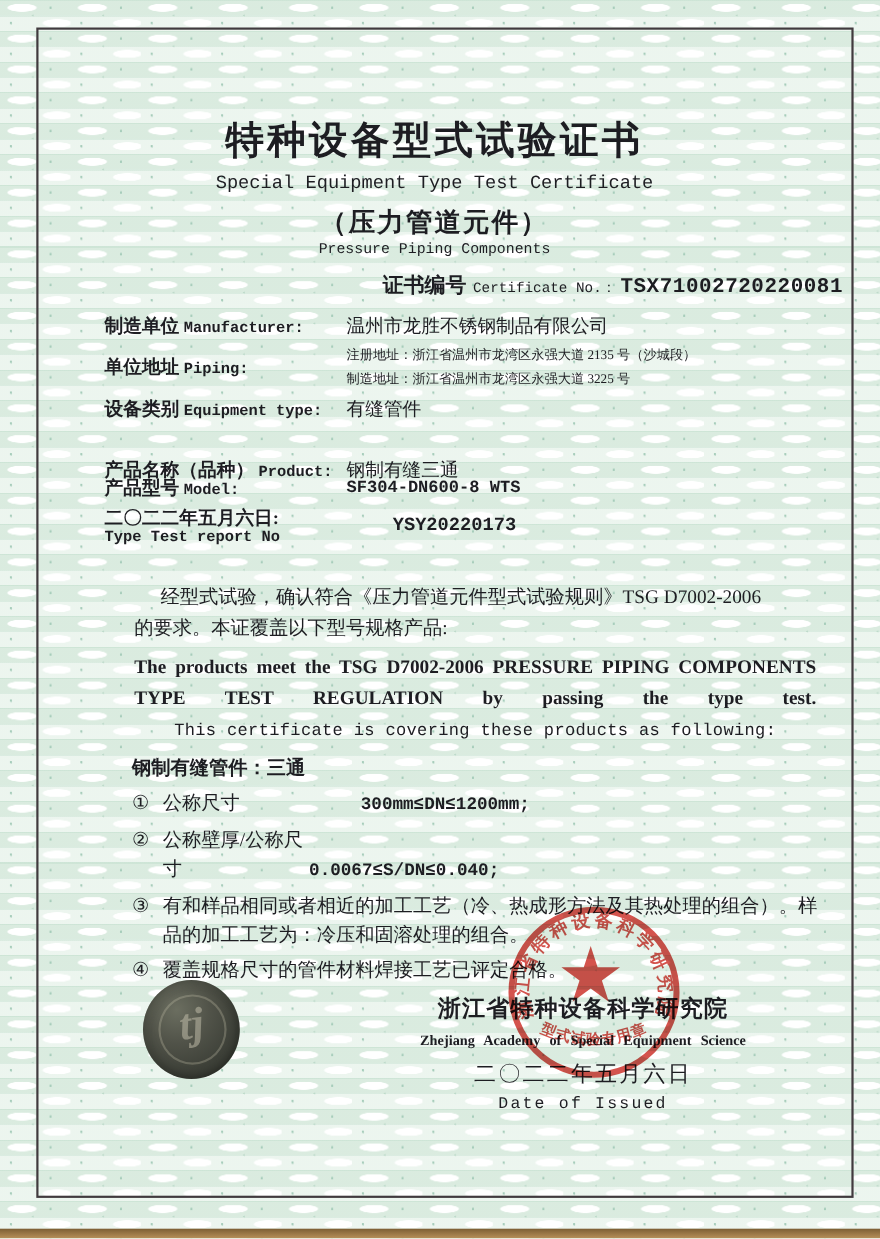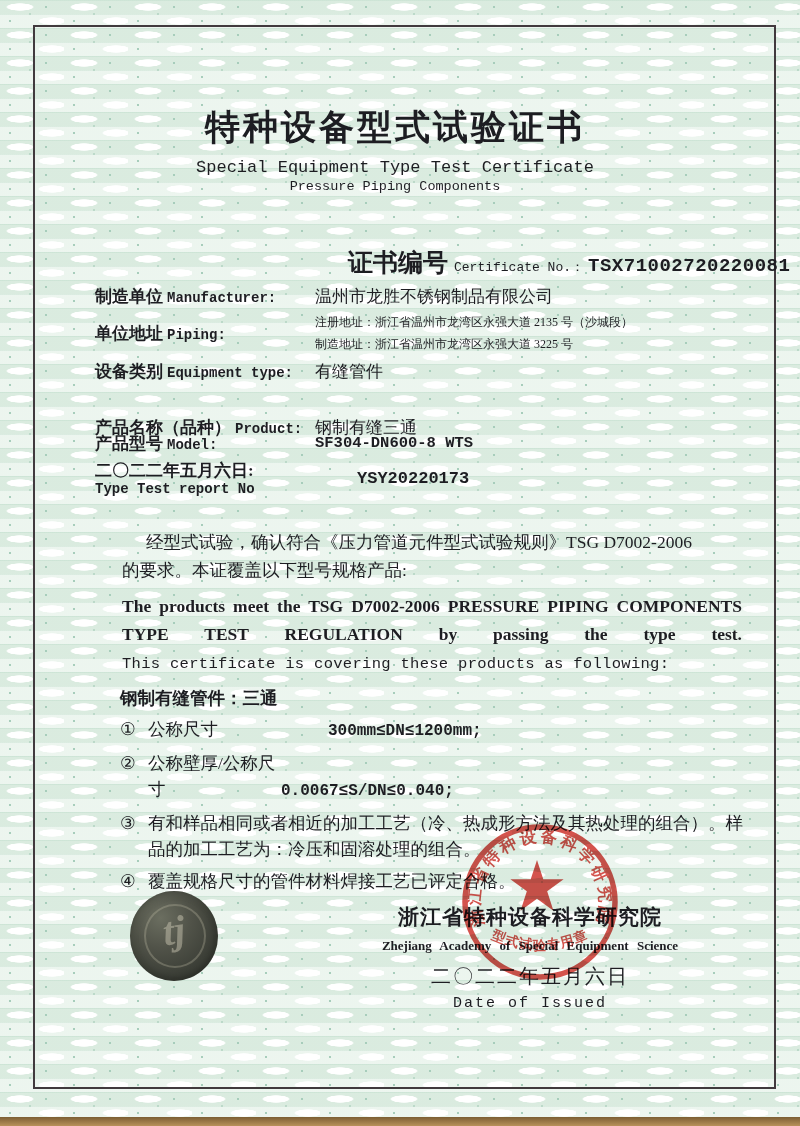--- a/index.html
+++ b/index.html
@@ -20,39 +20,39 @@
   .mono{font-family:"Liberation Mono","DejaVu Sans Mono",monospace;}
   .cn{font-family:"Liberation Serif","DejaVu Serif",serif;}
 
   .head{position:absolute;left:0;top:104px;width:756px;text-align:center;padding-left:34px;box-sizing:border-box;}
   .title-cn{font-size:35px;font-weight:700;letter-spacing:3px;}
   .title-en{font-size:17px;margin-top:7px;letter-spacing:0;}
   .sub-cn{font-size:24px;font-weight:700;margin-top:9px;letter-spacing:2px;}
   .sub-en{font-size:13.5px;margin-top:2px;}
 
   .certline{position:absolute;left:348px;top:246px;white-space:nowrap;}
-  .certline .c1{font-size:25px;font-weight:700;}
+  .certline .c1{font-size:19px;font-weight:700;}
   .certline .c2{font-size:13px;margin:0 4px 0 6px;}
   .certline .c3{font-size:19px;font-weight:600;letter-spacing:.5px;}
 
   .row{position:absolute;left:95px;right:42px;display:flex;align-items:flex-start;}
   .row .lab{flex:0 0 220px;white-space:nowrap;}
   .row .lab .lc{font-size:17px;font-weight:600;}
   .row .lab .le{font-size:14px;font-weight:600;}
   .row .val{flex:1;font-size:17px;}
   .row .val.small{font-size:12px;line-height:22px;}
   .row .val.monoval{font-size:15.5px;font-weight:600;padding-top:2px;}
   #row-report .lab{line-height:19px;}
   #row-report .val{font-size:17px;font-weight:600;padding-left:42px;padding-top:8px;}
 
   .statement{position:absolute;left:122px;right:58px;top:529px;}
   .st-cn{font-size:17.5px;line-height:27.5px;}
   .st-cn.ind{text-indent:24px;}
   .st-en-bold{margin-top:9px;font-size:17.5px;font-weight:700;line-height:27.5px;text-align:justify;text-align-last:justify;}
-  .st-en-mono{margin-top:7px;font-size:15.5px;letter-spacing:.3px;}
+  .st-en-mono{margin-top:7px;font-size:15.5px;letter-spacing:.3px;text-align:center;}
 
   .products{position:absolute;left:120px;right:52px;top:686px;}
   .p-head{font-size:17.5px;font-weight:600;}
   .p-item{display:flex;margin-top:6px;font-size:17.5px;line-height:26px;}
   .p-item .num{flex:0 0 28px;}
   .p-item .body{flex:1;}
   .p-item .lbl{display:inline-block;}
   #item-1 .lbl{width:180px;}
   #item-2 .lbl{width:133px;}
   .p-item .pv{font-size:16px;font-weight:600;}
@@ -74,20 +74,21 @@
 </style>
 </head>
 <body>
 
 <div class="page">
   <div class="frame"></div>
 
   <div class="head">
     <div class="title-cn cn">特种设备型式试验证书</div>
     <div class="title-en mono">Special Equipment Type Test Certificate</div>
+    <div class="sub-cn cn">（压力管道元件）</div>
     <div class="sub-en mono">Pressure Piping Components</div>
   </div>
 
   <div class="certline">
     <span class="c1 cn">证书编号</span><span class="c2 mono">Certificate No.：</span><span class="c3 mono">TSX71002720220081</span>
   </div>
 
   <div class="row" style="top:285px;">
     <div class="lab"><span class="lc cn">制造单位</span> <span class="le mono">Manufacturer:</span></div>
     <div class="val cn">温州市龙胜不锈钢制品有限公司</div>

